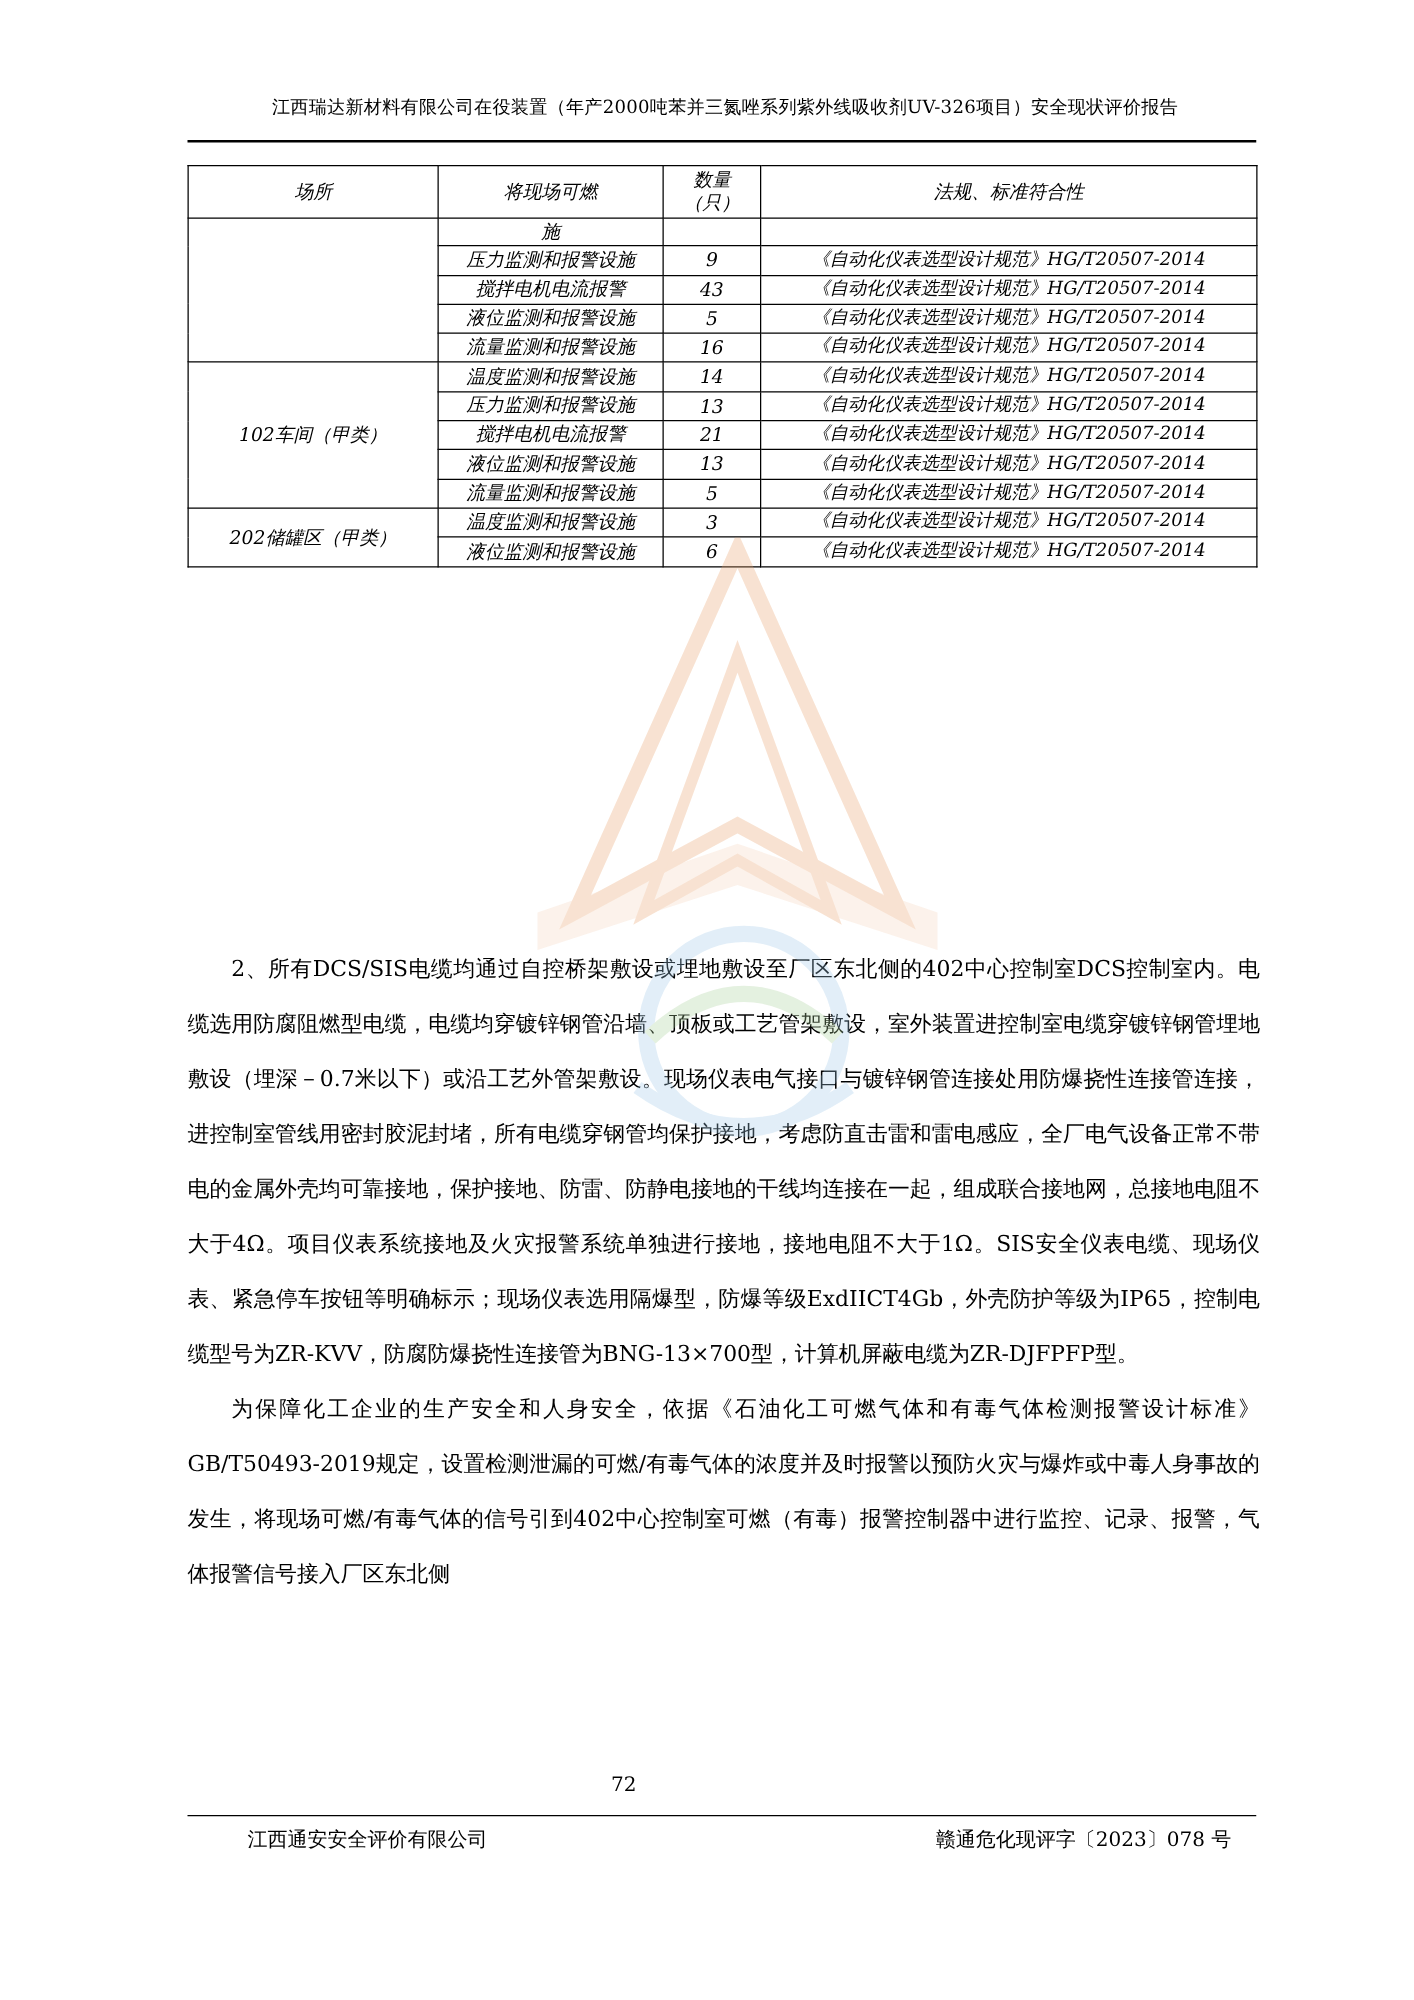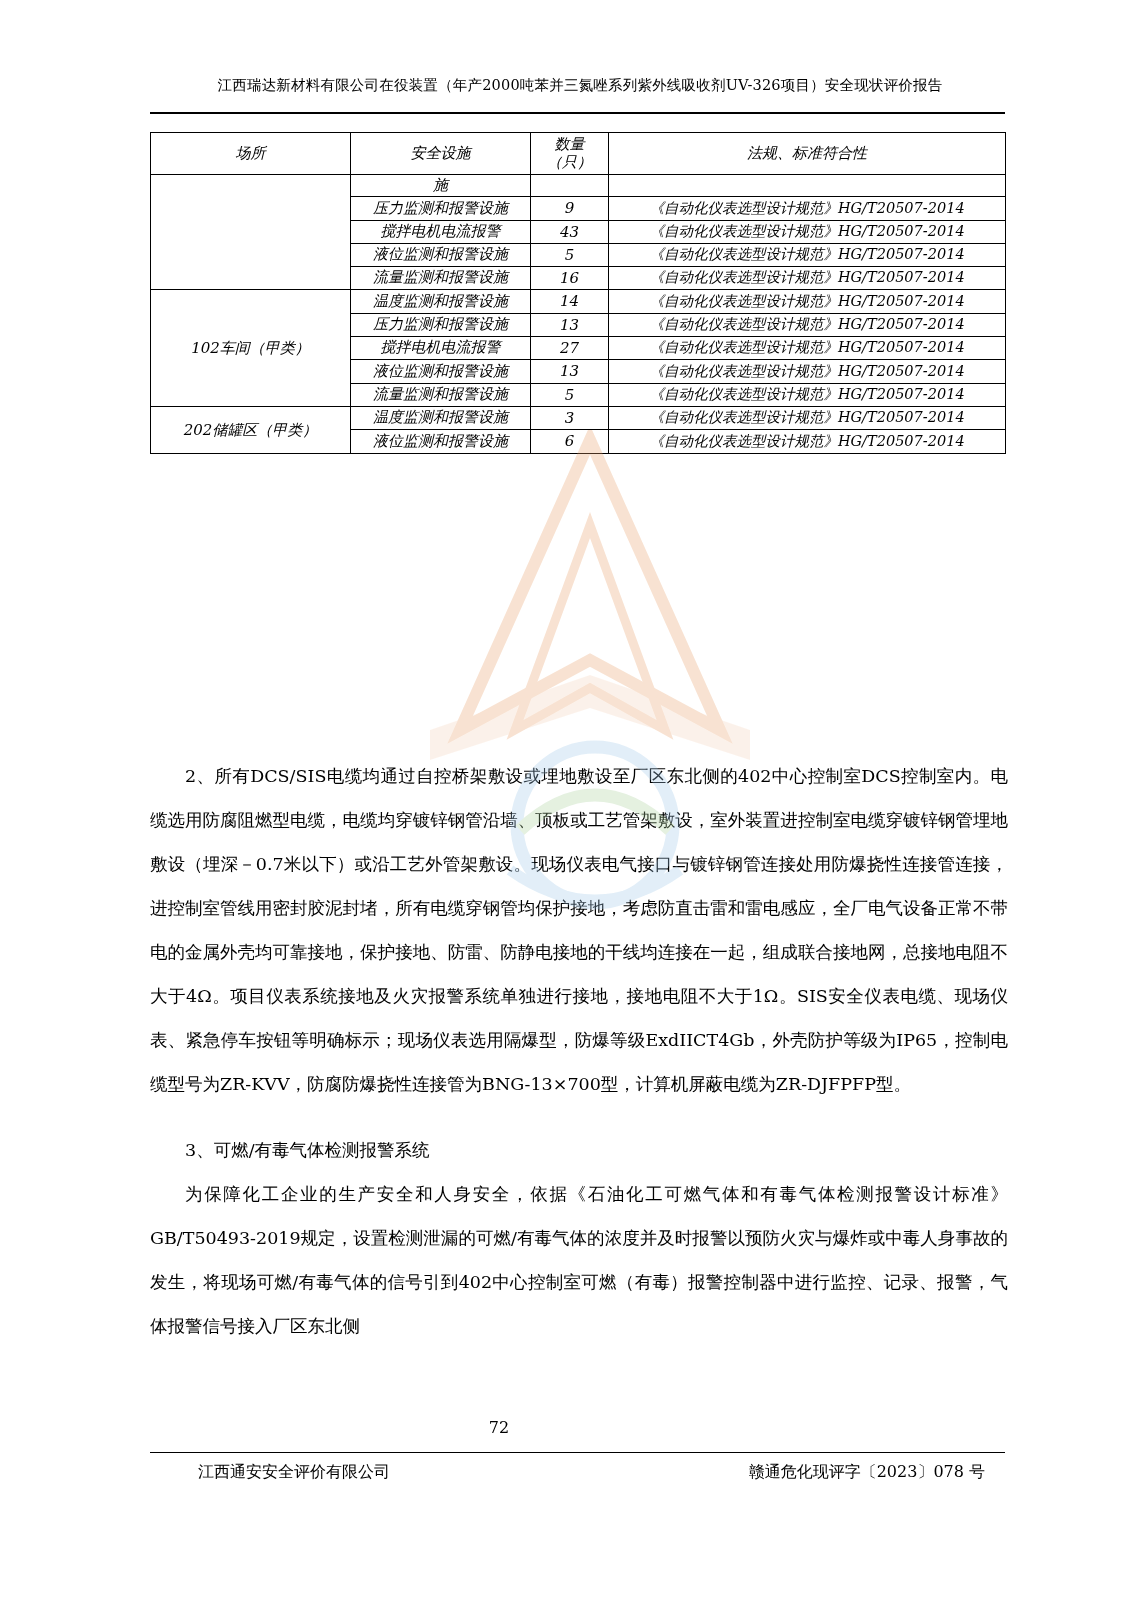--- a/index.html
+++ b/index.html
@@ -171,21 +171,21 @@
     <table class="report">
       <colgroup>
         <col class="col-place">
           <col class="col-fac">
           <col class="col-qty">
           <col class="col-std">
       </colgroup>
       <thead>
         <tr>
           <th>场所</th>
-          <th>安全设施</th>
+          <th>将现场可燃</th>
           <th class="hdr-two-line">
             <span>数量</span><br>
             <span>（只）</span>
           </th>
           <th>法规、标准符合性</th>
         </tr>
       </thead>
       <tbody>
         <tr>
           <td rowspan="5"></td>
@@ -220,21 +220,21 @@
           <td>14</td>
           <td class="std">《自动化仪表选型设计规范》HG/T20507-2014</td>
         </tr>
         <tr>
           <td class="fac">压力监测和报警设施</td>
           <td>13</td>
           <td class="std">《自动化仪表选型设计规范》HG/T20507-2014</td>
         </tr>
         <tr>
           <td class="fac">搅拌电机电流报警</td>
-          <td>27</td>
+          <td>21</td>
           <td class="std">《自动化仪表选型设计规范》HG/T20507-2014</td>
         </tr>
         <tr>
           <td class="fac">液位监测和报警设施</td>
           <td>13</td>
           <td class="std">《自动化仪表选型设计规范》HG/T20507-2014</td>
         </tr>
         <tr>
           <td class="fac">流量监测和报警设施</td>
           <td>5</td>
@@ -251,21 +251,20 @@
           <td class="fac">液位监测和报警设施</td>
           <td>6</td>
           <td class="std">《自动化仪表选型设计规范》HG/T20507-2014</td>
         </tr>
       </tbody>
     </table>
   </div>
 
   <div class="body-text">
     <p>2、所有DCS/SIS电缆均通过自控桥架敷设或埋地敷设至厂区东北侧的402中心控制室DCS控制室内。电缆选用防腐阻燃型电缆，电缆均穿镀锌钢管沿墙、顶板或工艺管架敷设，室外装置进控制室电缆穿镀锌钢管埋地敷设（埋深－0.7米以下）或沿工艺外管架敷设。现场仪表电气接口与镀锌钢管连接处用防爆挠性连接管连接，进控制室管线用密封胶泥封堵，所有电缆穿钢管均保护接地，考虑防直击雷和雷电感应，全厂电气设备正常不带电的金属外壳均可靠接地，保护接地、防雷、防静电接地的干线均连接在一起，组成联合接地网，总接地电阻不大于4Ω。项目仪表系统接地及火灾报警系统单独进行接地，接地电阻不大于1Ω。SIS安全仪表电缆、现场仪表、紧急停车按钮等明确标示；现场仪表选用隔爆型，防爆等级ExdIICT4Gb，外壳防护等级为IP65，控制电缆型号为ZR-KVV，防腐防爆挠性连接管为BNG-13×700型，计算机屏蔽电缆为ZR-DJFPFP型。</p>
-    <p class="gap">3、可燃/有毒气体检测报警系统</p>
     <p>为保障化工企业的生产安全和人身安全，依据《石油化工可燃气体和有毒气体检测报警设计标准》GB/T50493-2019规定，设置检测泄漏的可燃/有毒气体的浓度并及时报警以预防火灾与爆炸或中毒人身事故的发生，将现场可燃/有毒气体的信号引到402中心控制室可燃（有毒）报警控制器中进行监控、记录、报警，气体报警信号接入厂区东北侧</p>
   </div>
 
   <div class="watermark">
     <svg width="520" height="640" viewBox="0 0 520 640">
       <g opacity="0.55" fill="none" stroke-width="10">
         <path d="M250 10 L120 300 L250 230 L380 300 Z" stroke="#e8a06a" fill="none" stroke-width="12"></path>
         <path d="M250 95 L175 300 L250 258 L325 300 Z" stroke="#e8a06a" fill="none" stroke-width="9"></path>
         <path d="M90 300 L250 245 L410 300 L410 330 L250 278 L90 330 Z" fill="#e8a06a" opacity="0.45" stroke="none"></path>
         <circle cx="255" cy="395" r="78" stroke="#9fc8e8" stroke-width="13" fill="none"></circle>

